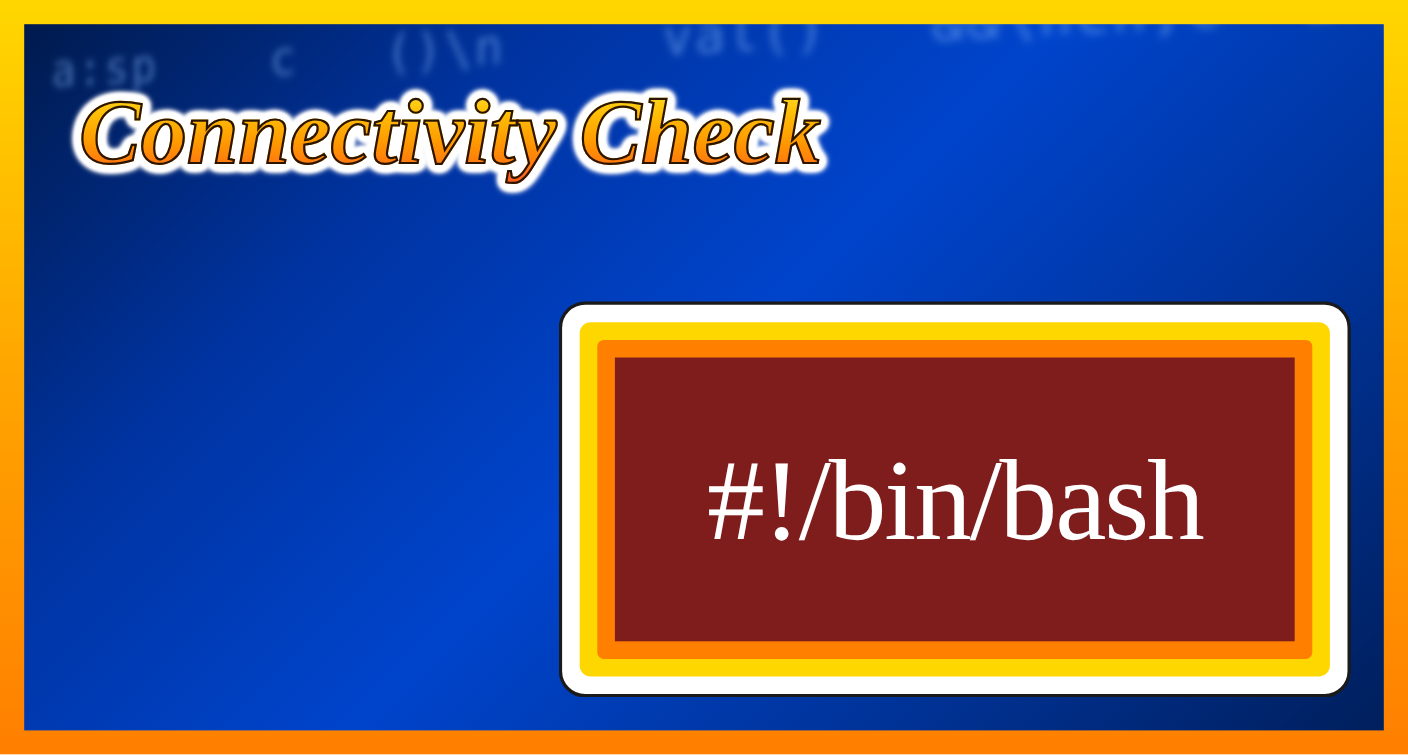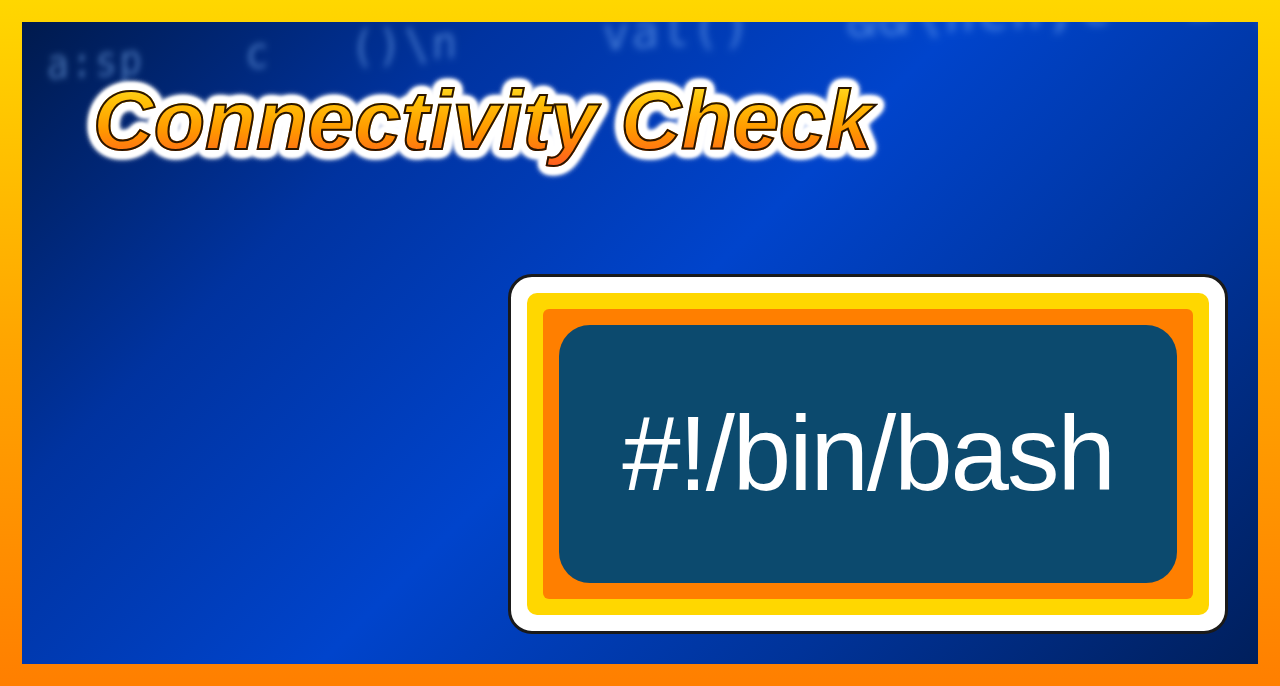--- a/index.html
+++ b/index.html
@@ -42,38 +42,37 @@
       padding: 10px;
       white-space: pre;
       transform: perspective(800px) rotateY(-8deg) scale(1.1);
       letter-spacing: 2px;
     }
     
     .title {
       position: absolute;
       top: 50px;
       left: 50px;
-      font-family: Liberation Sans, sans-serif;
+      font-family: Liberation Serif, serif;
       font-style: italic;
       font-weight: bold;
       font-size: 84px;
       background: linear-gradient(to bottom, #ffeb3b 0%, #ffc107 30%, #ff9800 60%, #ff5722 100%);
       -webkit-background-clip: text;
       background-clip: text;
       -webkit-text-fill-color: transparent;
       -webkit-text-stroke: 2px #2a1500;
       filter: 
         drop-shadow(0 0 2px white)
         drop-shadow(0 0 2px white)
         drop-shadow(0 0 3px white)
         drop-shadow(-2px -2px 0 white)
         drop-shadow(2px -2px 0 white)
         drop-shadow(-2px 2px 0 white)
         drop-shadow(2px 2px 0 white);
-      margin-left: 21px;
     }
     
     .bash-panel {
       position: absolute;
       right: 30px;
       bottom: 30px;
       width: 720px;
       height: 360px;
       background: white;
       border: 3px solid #1a1a1a;
@@ -93,30 +92,29 @@
       width: 100%;
       height: 100%;
       background: #ff7f00;
       border-radius: 6px;
       padding: 16px;
     }
     
     .bash-inner {
       width: 100%;
       height: 100%;
-      background: #0c4a6e;
+      background: #7f1d1d;
       display: flex;
       align-items: center;
       justify-content: center;
       color: white;
-      font-family: Liberation Sans, sans-serif;
+      font-family: Liberation Serif, serif;
       font-size: 105px;
       letter-spacing: -2px;
       font-weight: 300;
-      border-radius: 31px;
     }
   </style>
 </head>
 <body>
 
 <div class="outer-frame">
   <div class="inner-content">
     <div class="code-bg">a:sp    c   ()\n     val()   &amp;&amp;\nch;c  input_ =\nval() &amp;&amp; ((c.pu\niinp array))\n\nb.le   val();\nwor() .   (v))</div>
     <div class="title">Connectivity Check</div>
     <div class="bash-panel">

